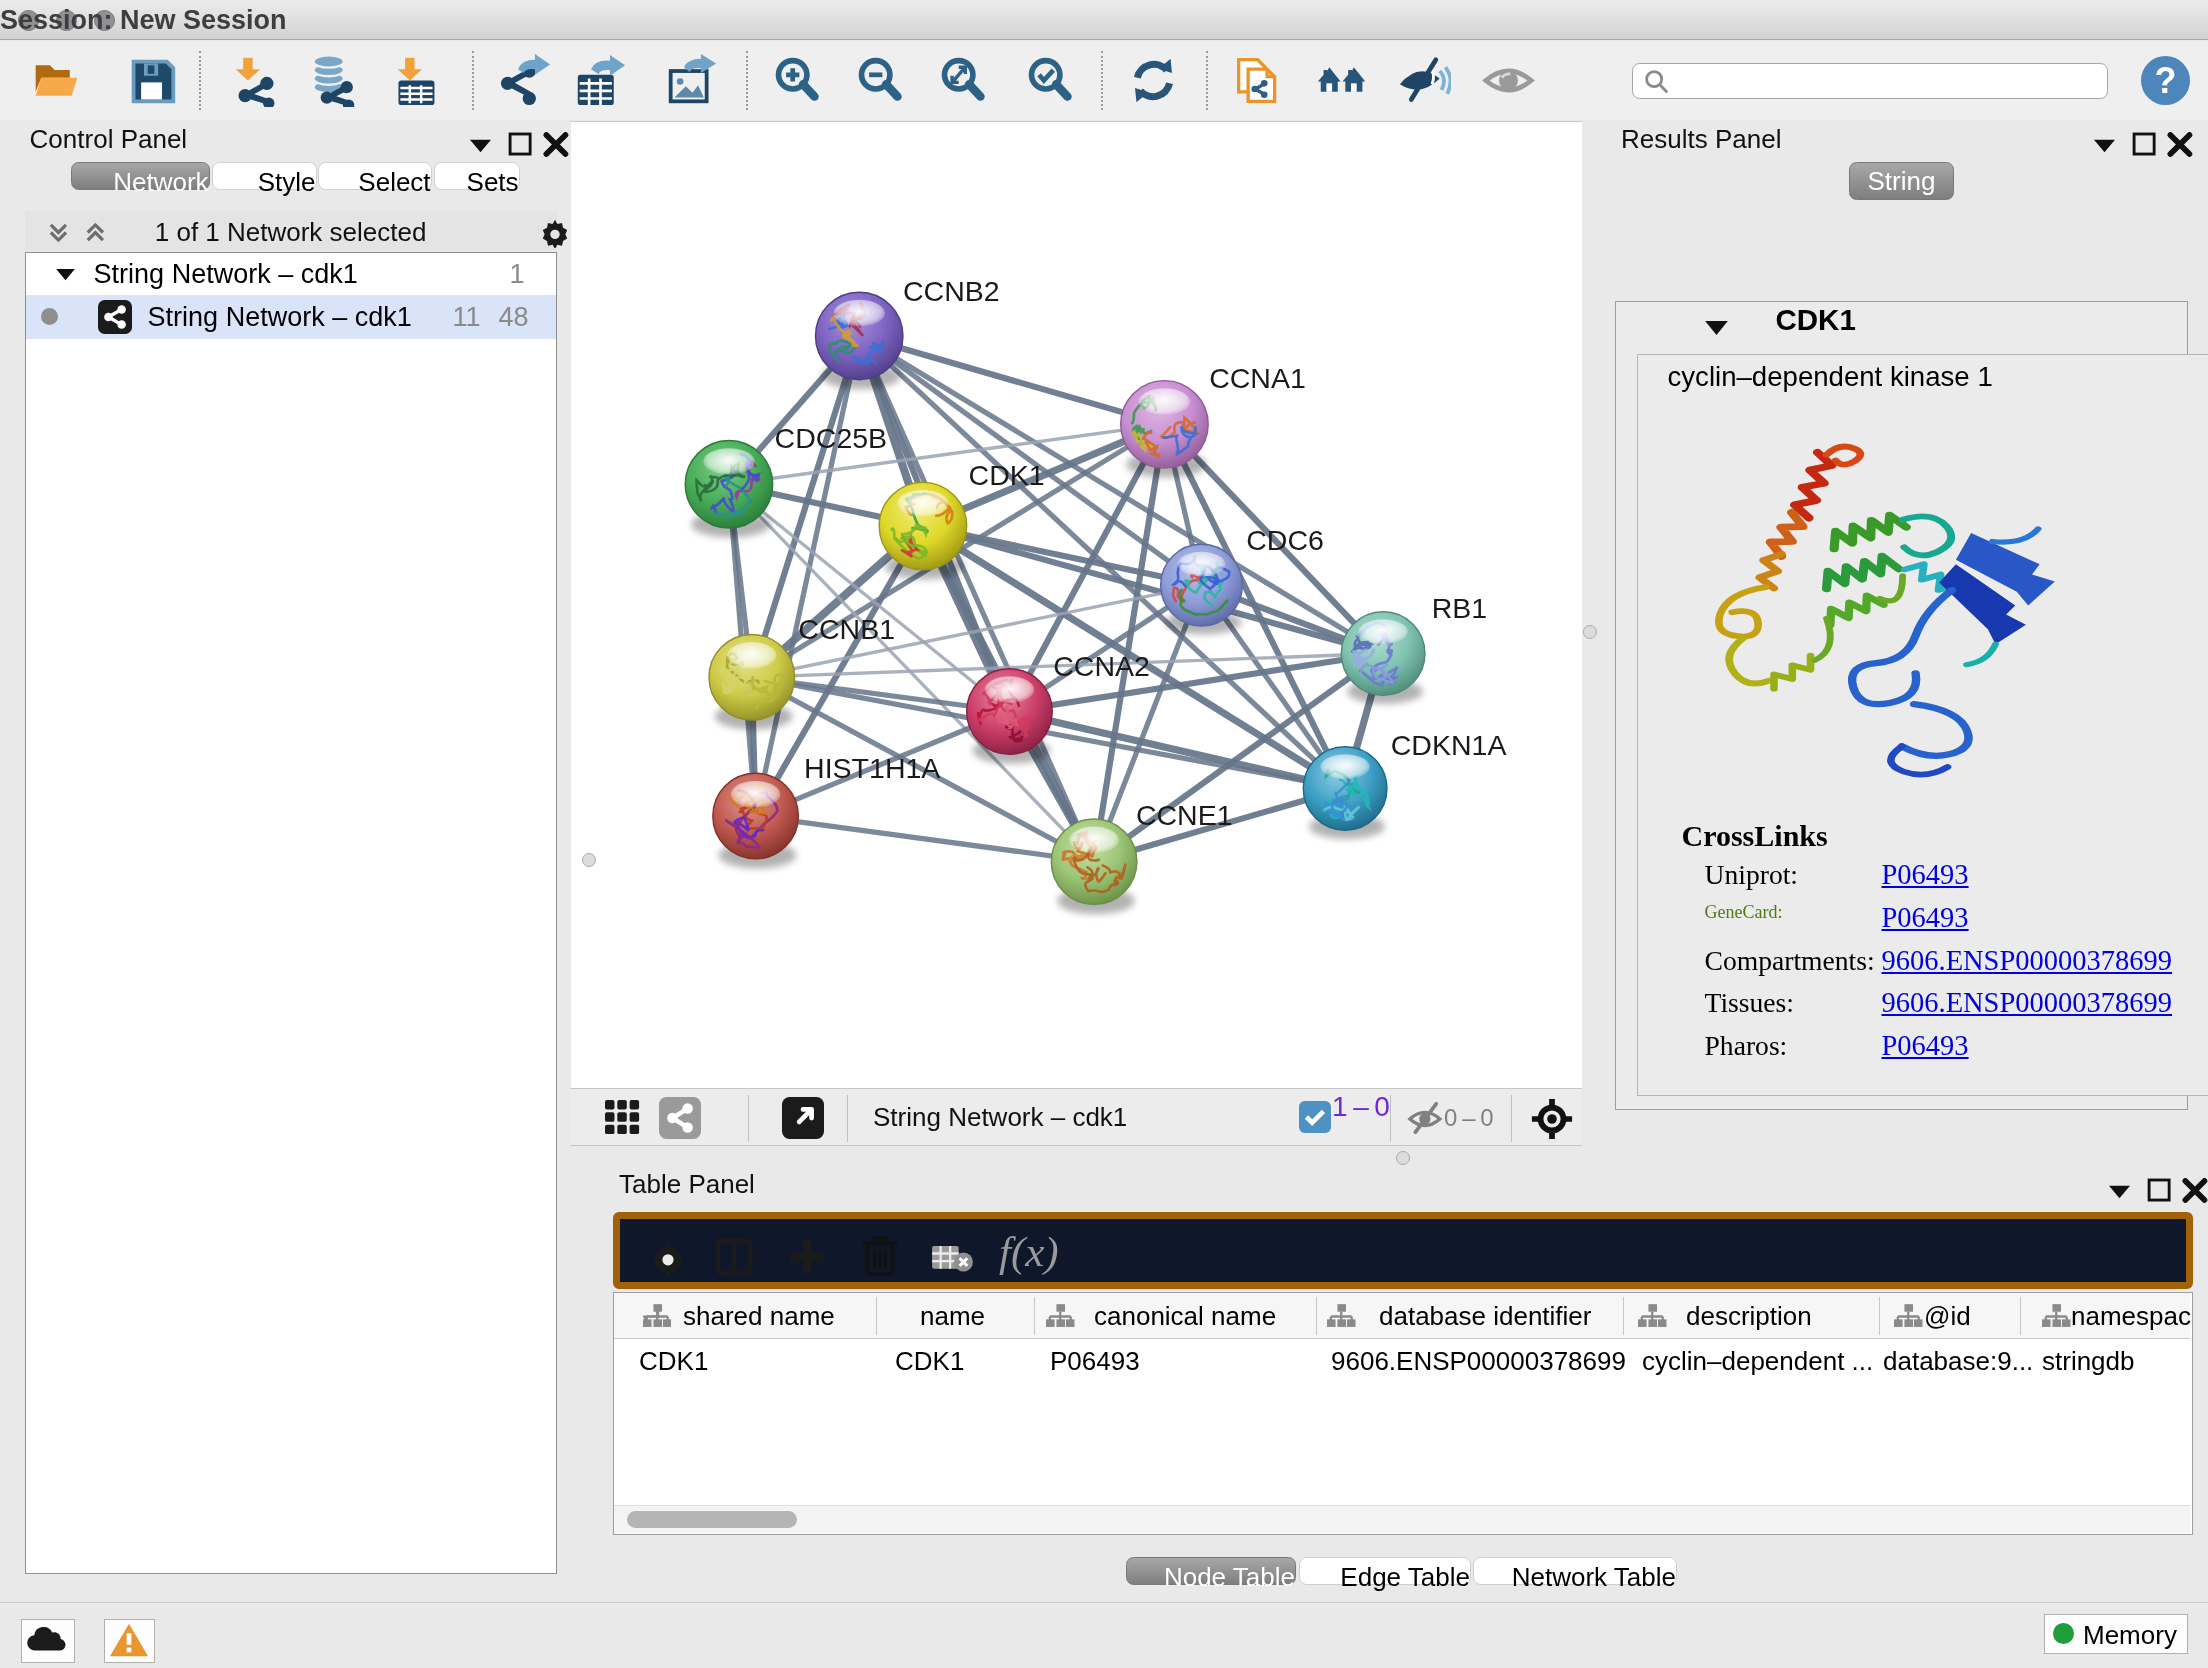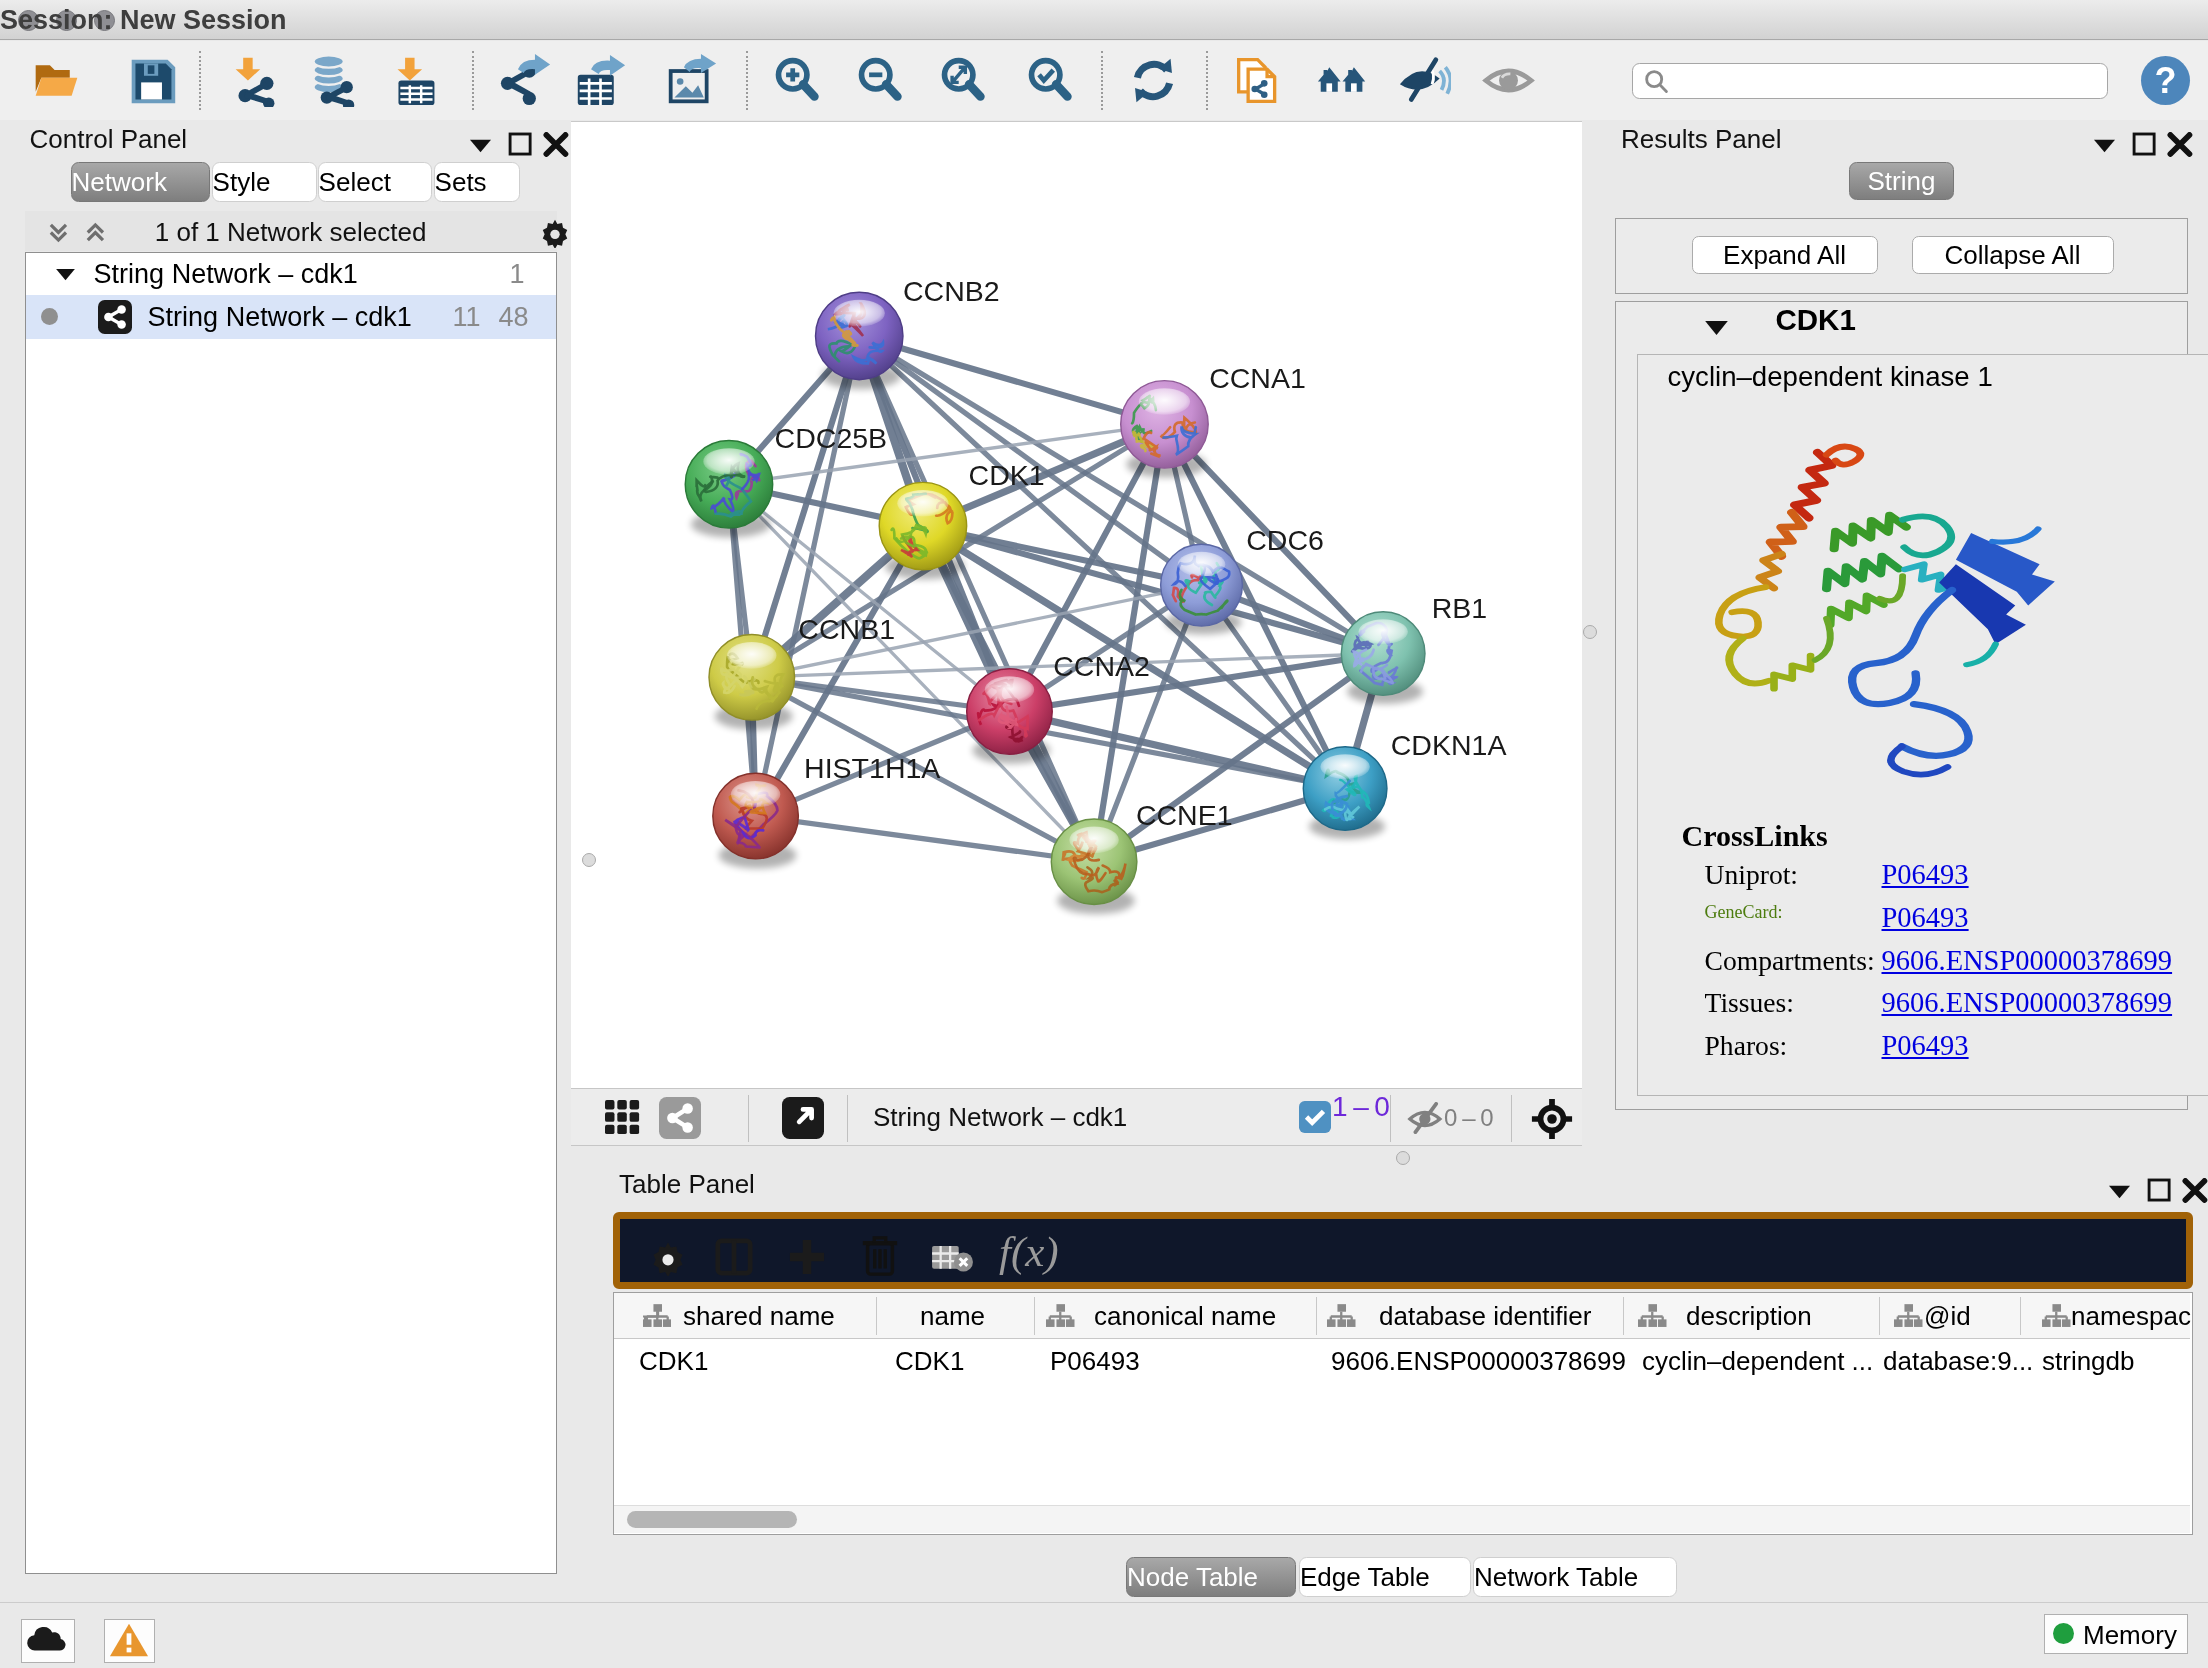--- a/index.html
+++ b/index.html
@@ -10,21 +10,21 @@
 #title{position:absolute;top:4.8px;left:0;width:100%;text-align:left;font-size:27px;font-weight:bold;color:#3e3e3e}
 
 #toolbar{left:0;top:41px;width:2208px;height:79px;background:#efefef}
 .tsep{position:absolute;top:9.5px;height:59px;width:0;border-left:2.9px dotted #9a9a9a}
 .ticon{position:absolute;top:13.3px}
 #searchbox{position:absolute;left:1632px;top:22px;width:476px;height:36px;background:#fff;border:1.9px solid #a6a6a6;border-radius:7.6px}
 
 .ptitle{font-size:26px;color:#111}
 
 #cpanel{left:7.6px;top:120px;width:556px;height:1461px;background:#e9e9e9}
-.tab{position:absolute;top:0;height:40px;border:1px solid #cfcfcf;background:#fff;border-radius:7.6px;color:#000;font-size:26px;text-align:left;line-height:38px}
+.tab{position:absolute;top:0;height:28px;border:1px solid #cfcfcf;background:#fff;border-radius:7.6px;color:#000;font-size:26px;text-align:right;line-height:38px}
 .tabsel{background:linear-gradient(#a8a8a8,#7e7e7e);color:#fff;border:1px solid #787878}
 
 #netview{left:571px;top:121px;width:1011px;height:967px;background:#fff;border-top:1px solid #c9c9c9}
 #netbar{left:571px;top:1088px;width:1011px;height:58px;background:#ececec;border-top:1px solid #c6c6c6;border-bottom:1px solid #c6c6c6}
 
 #rpanel{left:1586px;top:120px;width:622px;height:1026px;background:#e9e9e9}
 
 #tpanel{left:571px;top:1158px;width:1638px;height:442px;background:#e9e9e9}
 
 #statusbar{left:0;top:1602px;width:2208px;height:67px;background:#e9e9e9;border-top:1px solid #cccccc}
@@ -561,24 +561,20 @@
 </div>
 <div class="abs" id="rpanel">
   <div style="position:absolute;left:35px;top:3.8px" class="ptitle">Results Panel</div>
   <svg style="position:absolute;left:508px;top:12.4px" width="105" height="25" viewBox="0 0 110 26">
     <path d="M0 8 h22 l-11 13 z" fill="#111"></path>
     <rect x="42" y="2" width="21" height="21" fill="none" stroke="#111" stroke-width="3"></rect>
     <path d="M80 3 100 23 M100 3 80 23" stroke="#111" stroke-width="6" stroke-linecap="round"></path>
   </svg>
   <div style="position:absolute;left:263px;top:42px;width:105px;height:38px;background:linear-gradient(#a8a8a8,#7e7e7e);border:1px solid #787878;border-radius:7.6px;color:#fff;font-size:26px;text-align:center;line-height:36px">String</div>
 
-  <div style="position:absolute;left:28.5px;top:98px;width:573px;height:76px;background:#ebebeb;border:1.9px solid #9e9e9e">
-    <div style="position:absolute;left:76px;top:17px;width:186px;height:38px;background:#fff;border:1px solid #ababab;border-radius:6.7px;font-size:26px;text-align:center;line-height:36px;color:#000">Expand All</div>
-    <div style="position:absolute;left:296px;top:17px;width:202px;height:38px;background:#fff;border:1px solid #ababab;border-radius:6.7px;font-size:26px;text-align:center;line-height:36px;color:#000">Collapse All</div>
-  </div>
 
   <div style="position:absolute;left:28.5px;top:181px;width:573px;height:809px;background:#ebebeb;border:1.9px solid #9e9e9e">
     <svg style="position:absolute;left:88px;top:17px" width="25" height="17" viewBox="0 0 26 18">
         <path d="M1 2 h24 l-12 15 z" fill="#111"></path>
       </svg>
     <div style="position:absolute;left:160px;top:1px;font-size:29.5px;font-weight:bold;color:#000">CDK1</div>
     <div style="position:absolute;left:21px;top:52px;width:657px;height:742px;background:#ebebeb;border:1px solid #b5b5b5">
       <div style="position:absolute;left:30px;top:5.7px;font-size:27.6px;color:#000">cyclin–dependent kinase 1</div>
       <svg width="554" height="742" viewBox="0 0 582 780" style="position:absolute;left:0;top:0">
           <g transform="translate(14,40) scale(0.80 0.60)">

